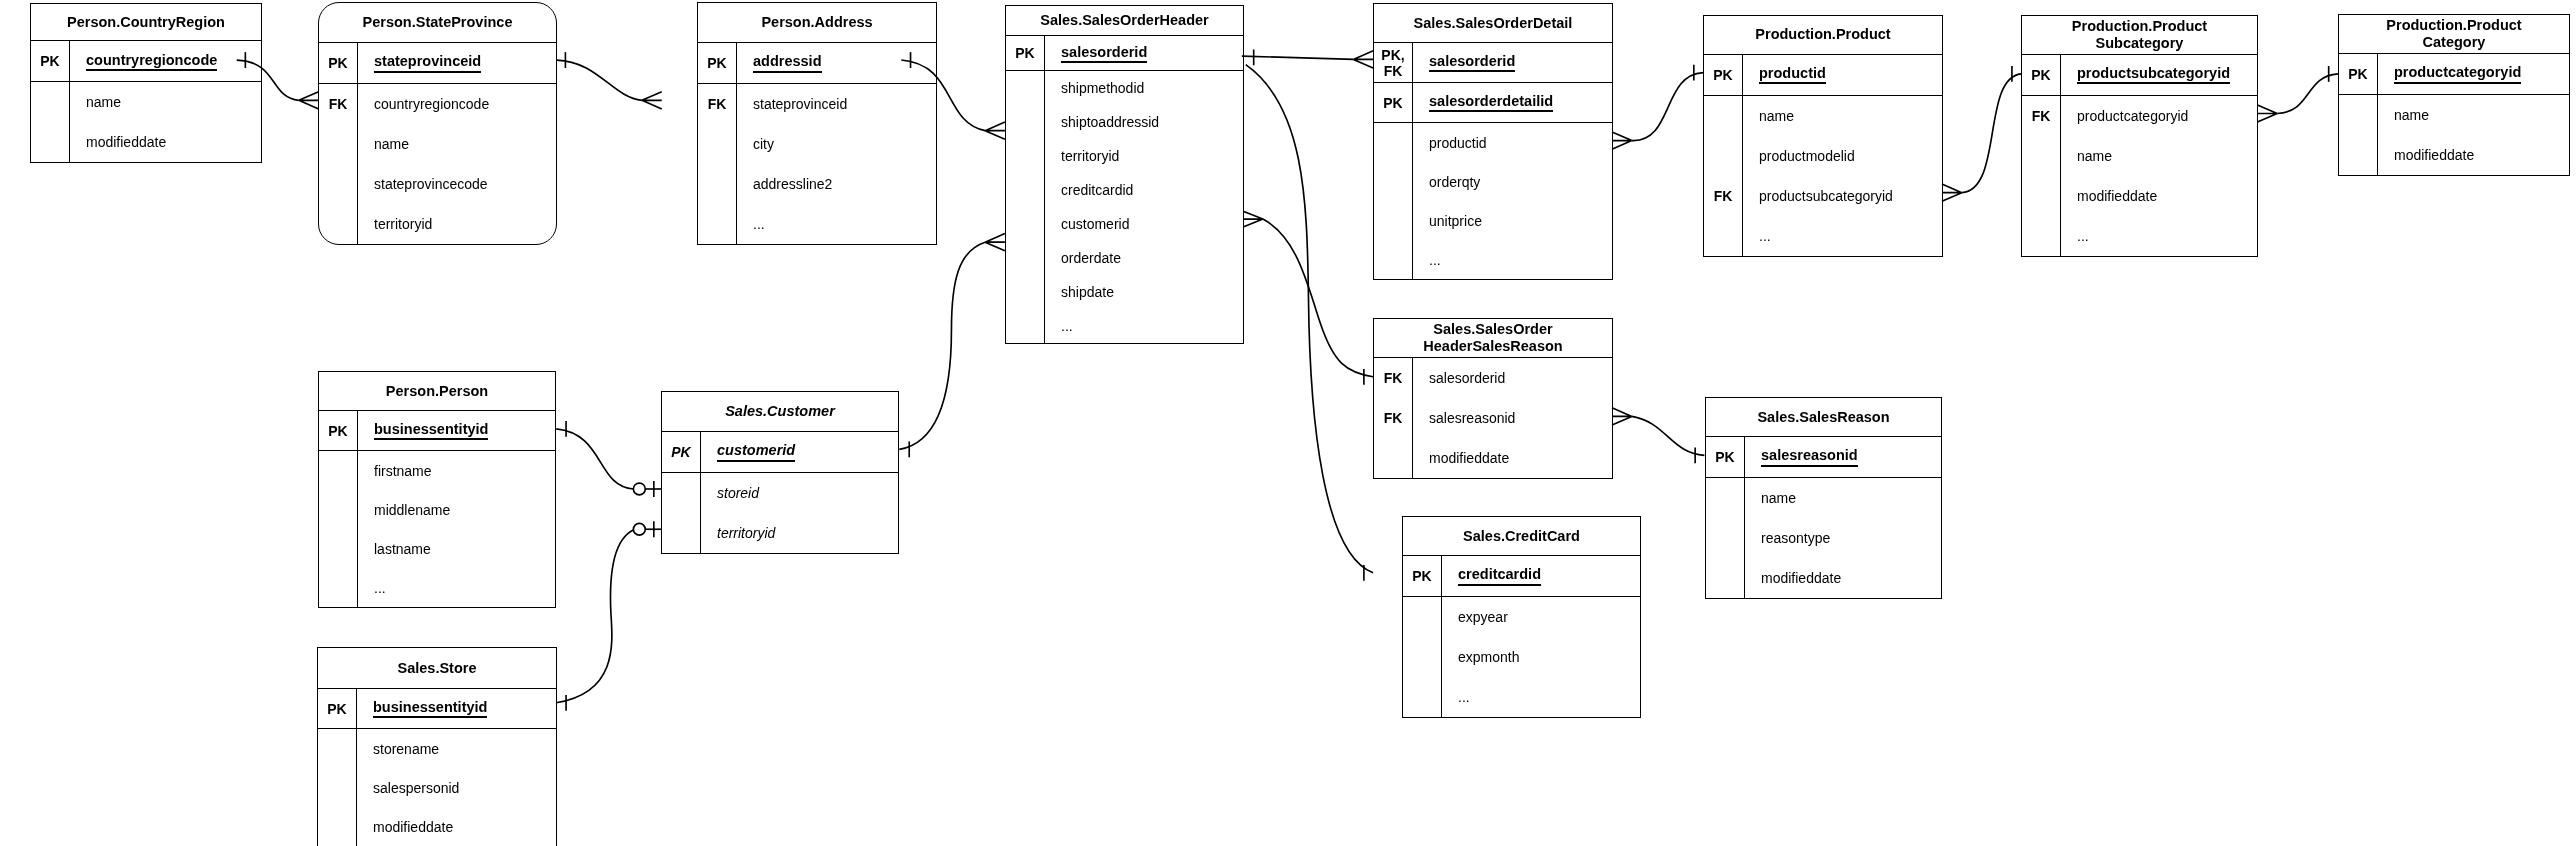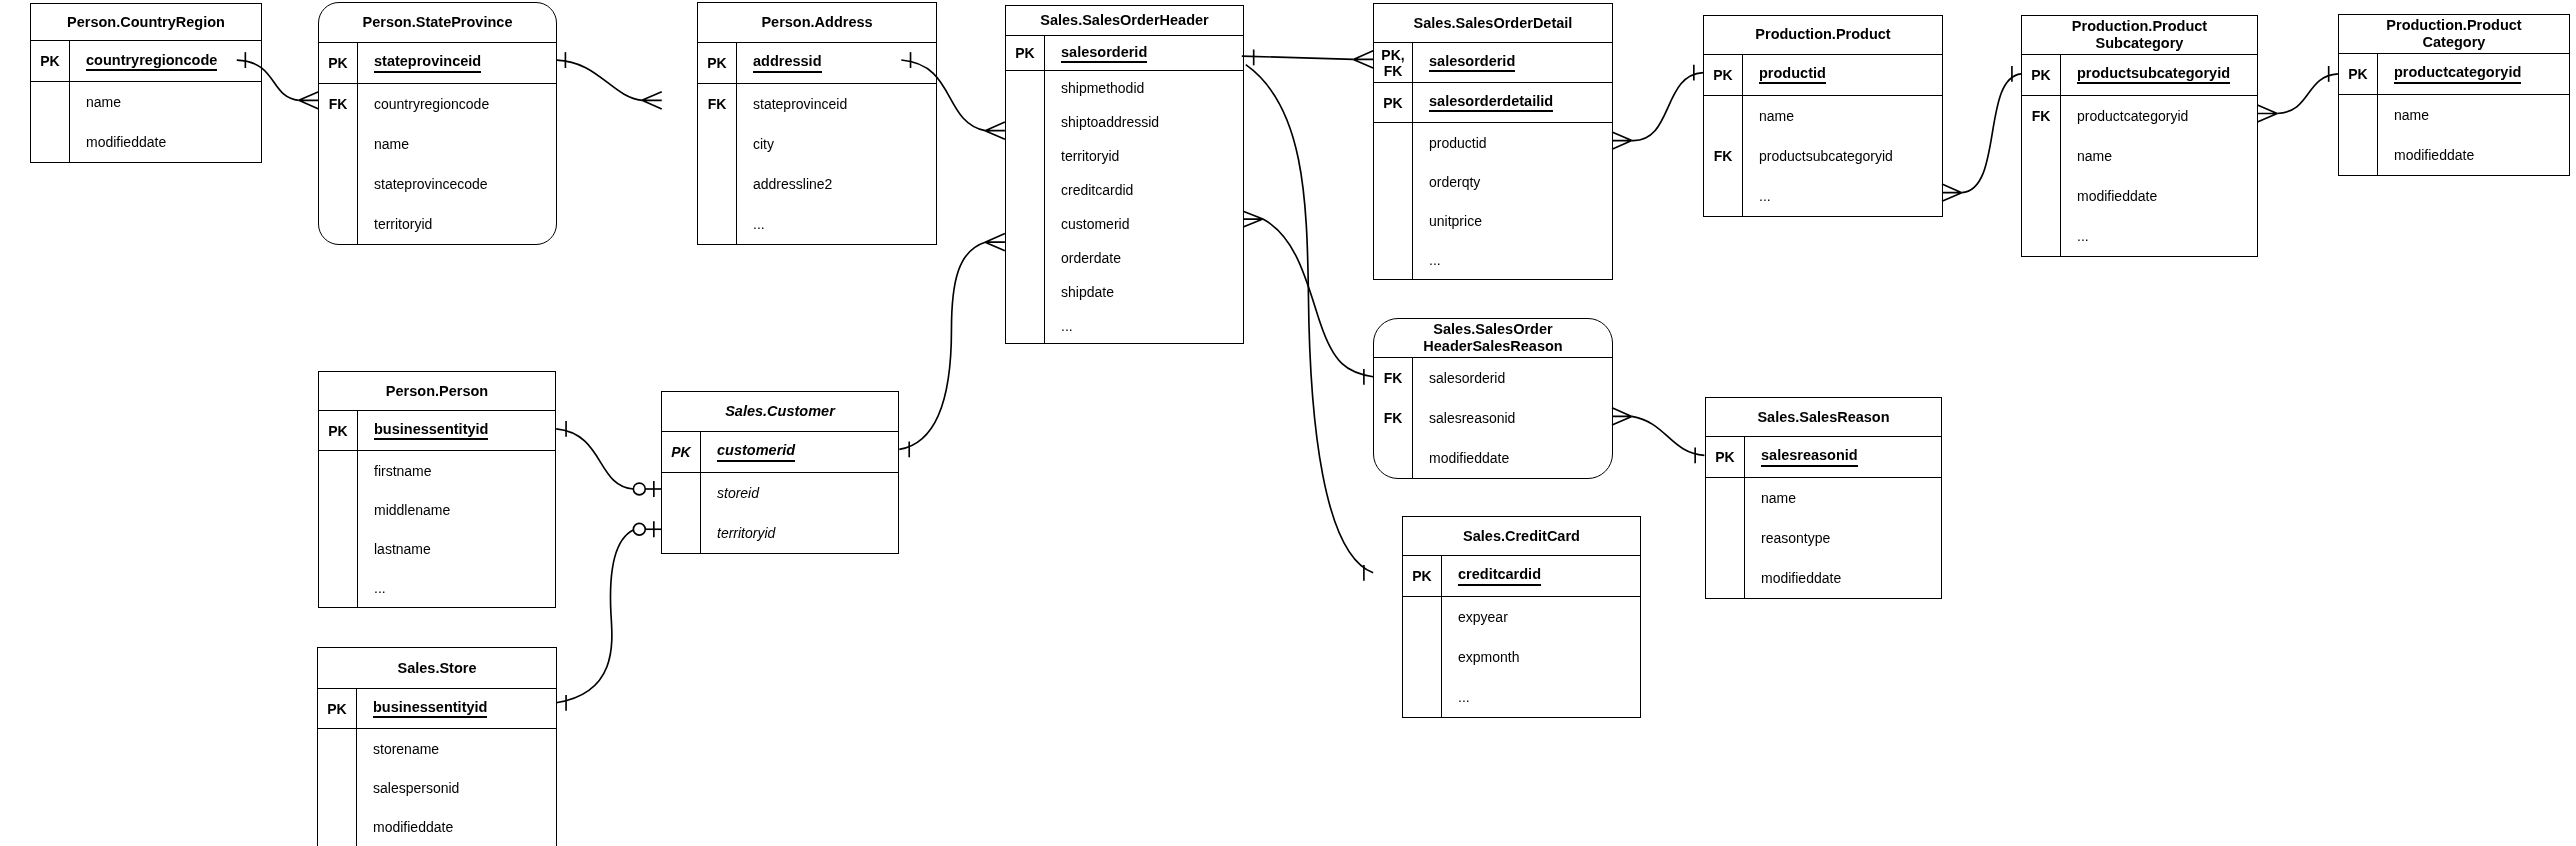--- a/index.html
+++ b/index.html
@@ -25,21 +25,21 @@
   #t-0{left:13px;top:3.3px;width:230px;margin-left:17px;--th:36px;--rh:40px;}
   #t-1{left:318px;top:2px;width:237px;border-radius:21px;--th:39px;--rh:40px;}
   #t-2{left:661px;top:2px;width:238px;margin-left:36px;--th:39px;--rh:40px;}
   #t-3{left:1005px;top:5.3px;width:237px;--th:29px;--rh:34px;}
   #t-4{left:1373px;top:3.3px;width:238px;--th:38px;--rh:39px;}
   #t-5{left:1703px;top:14.5px;width:238px;--th:38px;--rh:40px;}
   #t-6{left:2021px;top:14.5px;width:235px;--th:38px;--rh:40px;}
   #t-7{left:2338px;top:14px;width:230px;--th:38px;--rh:40px;}
   #t-8{left:318px;top:371px;width:236px;--th:38px;--rh:39px;}
   #t-9{left:661px;top:391px;width:236px;font-style:italic;--th:39px;--rh:40px;}
-  #t-10{left:1373px;top:318px;width:238px;border-radius:25px;--th:38px;--rh:40px;}
+  #t-10{left:1373px;top:318px;width:238px;--th:38px;--rh:40px;}
   #t-11{left:1705px;top:397px;width:235px;--th:38px;--rh:40px;}
   #t-12{left:1374px;top:516px;width:237px;margin-left:28px;--th:38px;--rh:40px;}
   #t-13{left:317px;top:647px;width:238px;--th:40px;--rh:39px;}
 </style>
 </head>
 <body>
 
 <div id="stage">
 
   <div class="tbl" id="t-0">
@@ -210,20 +210,24 @@
             <span class="key">PK</span>
             <span class="fld"><span class="ftxt pk">productid</span></span>
           </div>
         </div>
         <div class="sec">
           <div class="row">
             <span class="key"></span>
             <span class="fld"><span class="ftxt">name</span></span>
           </div>
           <div class="row">
+            <span class="key"></span>
+            <span class="fld"><span class="ftxt">productmodelid</span></span>
+          </div>
+          <div class="row">
             <span class="key">FK</span>
             <span class="fld"><span class="ftxt">productsubcategoryid</span></span>
           </div>
           <div class="row">
             <span class="key"></span>
             <span class="fld"><span class="ftxt">...</span></span>
           </div>
         </div>
       </div>
   </div>

